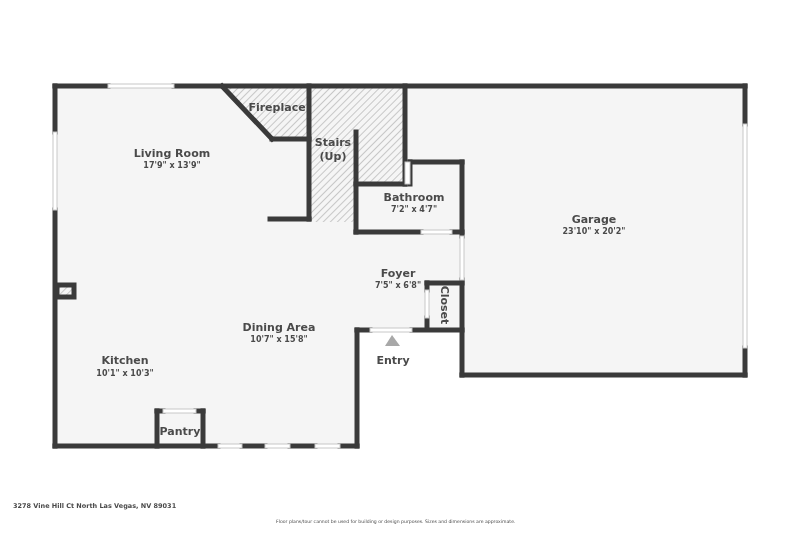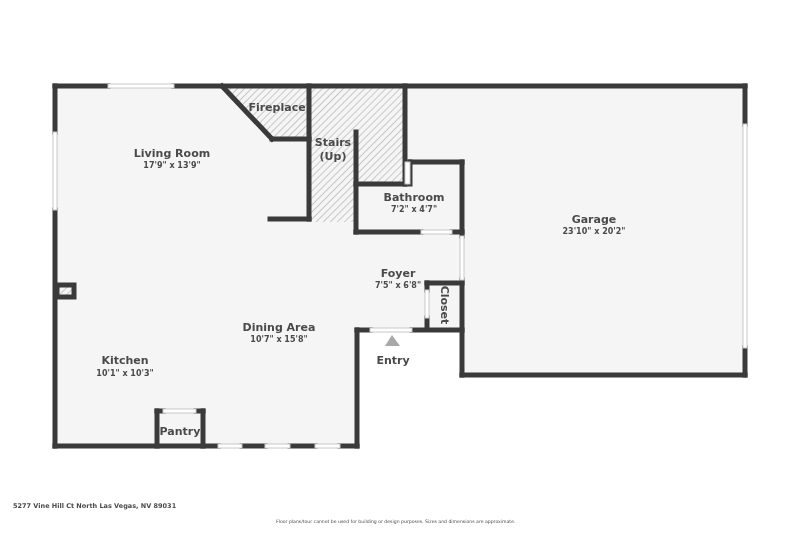--- a/index.html
+++ b/index.html
@@ -123,15 +123,15 @@
   <text class="room-dim" x="279" y="342" text-anchor="middle">10'7" x 15'8"</text>
 
   <text class="room-name" x="125" y="364" text-anchor="middle">Kitchen</text>
   <text class="room-dim" x="125" y="376" text-anchor="middle">10'1" x 10'3"</text>
 
   <text class="room-name" x="180" y="435" text-anchor="middle">Pantry</text>
 
   <text class="room-name" x="393" y="364" text-anchor="middle">Entry</text>
 </svg>
 
-<div class="footer addr">5277 Vine Hill Ct North Las Vegas, NV 89031</div>
+<div class="footer addr">3278 Vine Hill Ct North Las Vegas, NV 89031</div>
 <div class="footer floor">Floor 1</div>
 <div class="footer disclaimer">Floor plans/tour cannot be used for building or design purposes. Sizes and dimensions are approximate.</div>
 
 </body></html>

